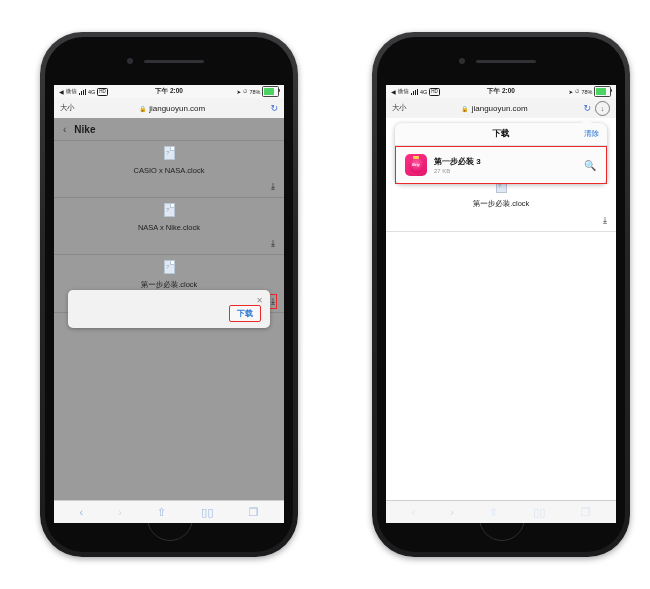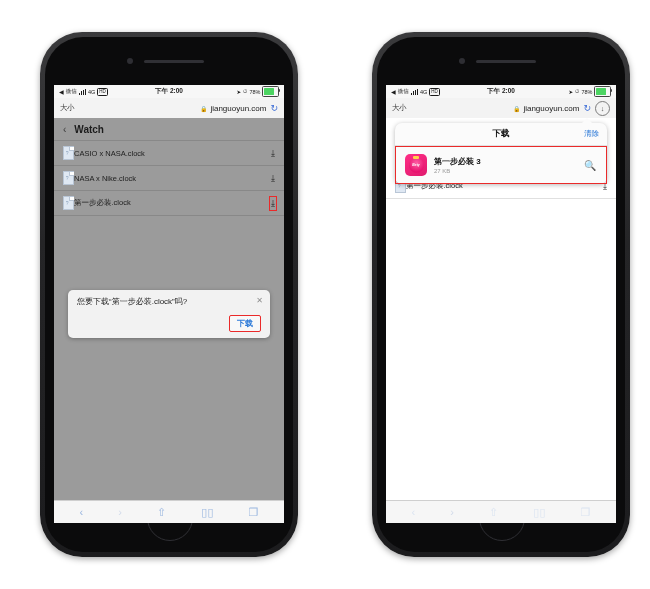--- a/index.html
+++ b/index.html
@@ -39,35 +39,35 @@
   .sb-badge{border:.8px solid #1b1b1b;border-radius:1.5px;padding:0 1px;font-size:4.5px;line-height:6px;}
   .batt{width:13px;height:6.5px;border:.8px solid #444;border-radius:1.6px;position:relative;padding:.8px;}
   .batt::after{content:"";position:absolute;right:-2px;top:1.8px;width:1.2px;height:2.6px;
                background:#444;border-radius:0 1px 1px 0;}
   .batt span{display:block;height:100%;background:#4cd462;border-radius:.6px;}
 
   
   .urlbar{height:20px;background:#f3f3f3;border-bottom:.5px solid #c9c9c9;
           display:flex;align-items:center;padding:0 6px;gap:4px;position:relative;}
   .aa{font-size:7.5px;color:#3c3c3c;letter-spacing:-.5px;}
-  .urlcenter{flex:1;display:flex;align-items:center;justify-content:flex-end;gap:2.5px;}
+  .urlcenter{flex:1;display:flex;align-items:center;justify-content:center;gap:2.5px;}
   .lockico{font-size:6px;color:#3c3c3c;}
   .urltext{font-size:8px;color:#1a1a1a;}
   .reloadico{font-size:9px;color:#3f6fd6;}
   .dlbtn{width:13px;height:13px;border-radius:50%;border:.8px solid #7c7c7c;
          display:flex;align-items:center;justify-content:center;font-size:7px;color:#4a4a4a;}
 
   
   .page{position:absolute;left:0;right:0;top:33px;bottom:22px;background:#fff;}
   .page.dim{background:#9b9b9b;}
   .watchhdr{display:flex;align-items:center;gap:8px;padding:6px 9px 5px;font-size:10px;
             color:#1c1c1c;font-weight:bold;border-bottom:.5px solid rgba(0,0,0,.12);}
   .watchhdr .chev{font-size:10px;font-weight:normal;color:#3b3b3b;}
-  .frow{display:flex;align-items:center;padding:5px 9px;
-        border-bottom:.5px solid rgba(0,0,0,.12);position:relative;}
+  .frow{display:flex;align-items:center;gap:6px;padding:5px 9px;
+        border-bottom:.5px solid rgba(0,0,0,.12);position:relative;flex-direction:column;}
   .fileico{width:9px;height:12px;background:#dfe8f3;border:.5px solid #b9c6d6;
            position:relative;flex:0 0 auto;}
   .fileico::before{content:"";position:absolute;right:-.5px;top:-.5px;width:3.5px;height:3.5px;
            background:#fff;border-left:.5px solid #b9c6d6;border-bottom:.5px solid #b9c6d6;}
   .fileico::after{content:"?";position:absolute;left:1.7px;top:3px;font-size:5px;color:#8aa0bb;}
   .fname{font-size:7.5px;color:#1d1d1d;}
   .dlico{margin-left:auto;font-size:9px;color:#1d1d1d;}
   .hl{outline:1.8px solid #ea2a2a;outline-offset:1px;}
 
   
@@ -154,21 +154,21 @@
       <span class="urlcenter">
         <span class="lockico">🔒</span>
         <span class="urltext">jianguoyun.com</span>
       </span>
       <span class="reloadico">↻</span>
     </div>
 
     <div class="page dim">
       <div class="watchhdr">
         <span class="chev">‹</span>
-        <span>Watch</span>
+        <span>Nike</span>
       </div>
 
       <div class="frow">
         <span class="fileico"></span>
         <span class="fname">CASIO x NASA.clock</span>
         <span class="dlico">⤓</span>
       </div>
 
       <div class="frow">
         <span class="fileico"></span>
@@ -176,21 +176,20 @@
         <span class="dlico">⤓</span>
       </div>
 
       <div class="frow">
         <span class="fileico"></span>
         <span class="fname">第一步必装.clock</span>
         <span class="dlico hl">⤓</span>
       </div>
 
       <div class="modal">
-        <div class="mtext">您要下载“第一步必装.clock”吗?</div>
         <div class="mclose">✕</div>
         <div class="mactions">
           <div class="mbtn">下载</div>
         </div>
       </div>
     </div>
 
     <div class="tbar">
       <span>‹</span>
       <span class="dis">›</span>

